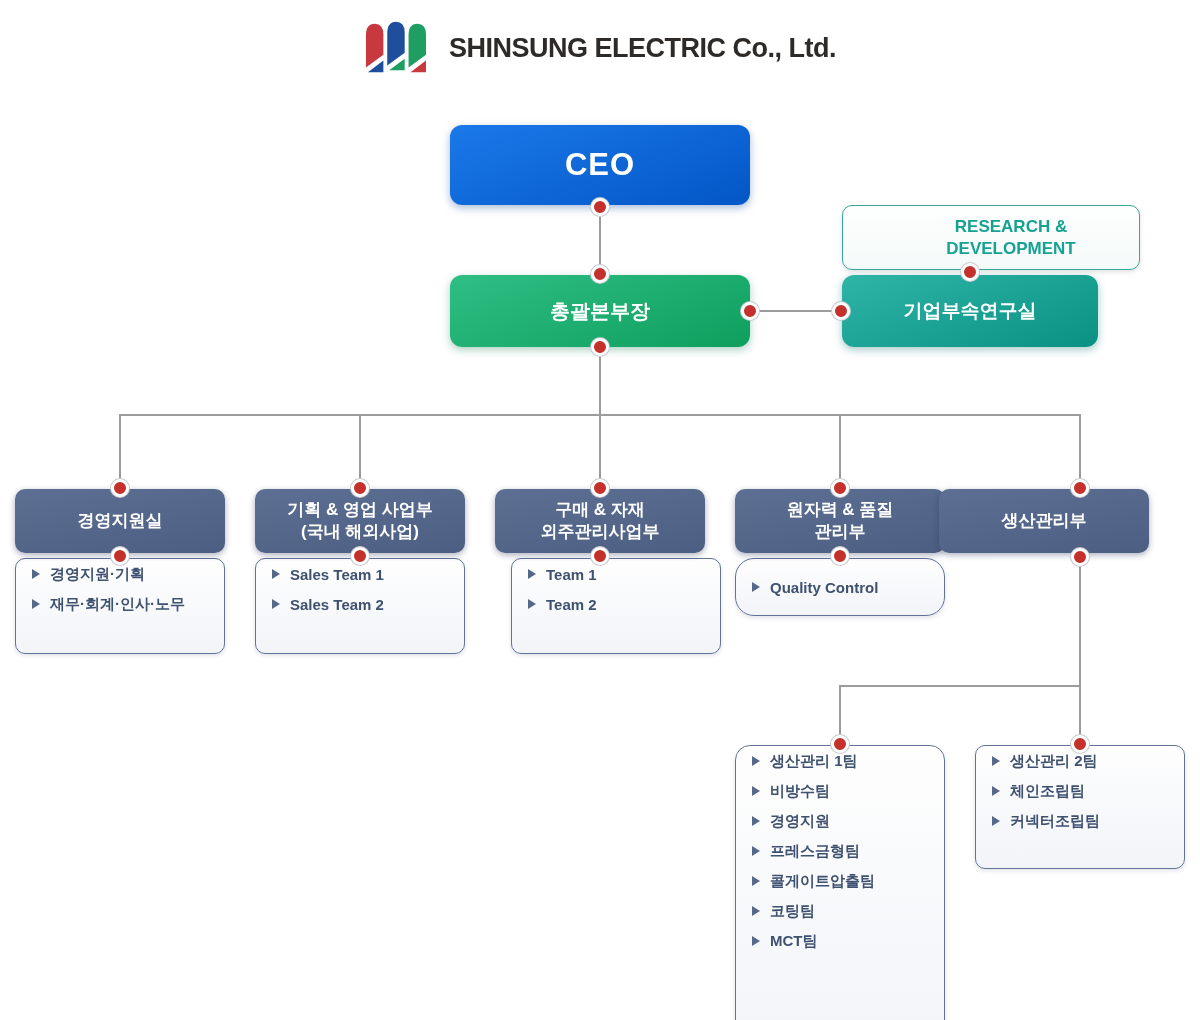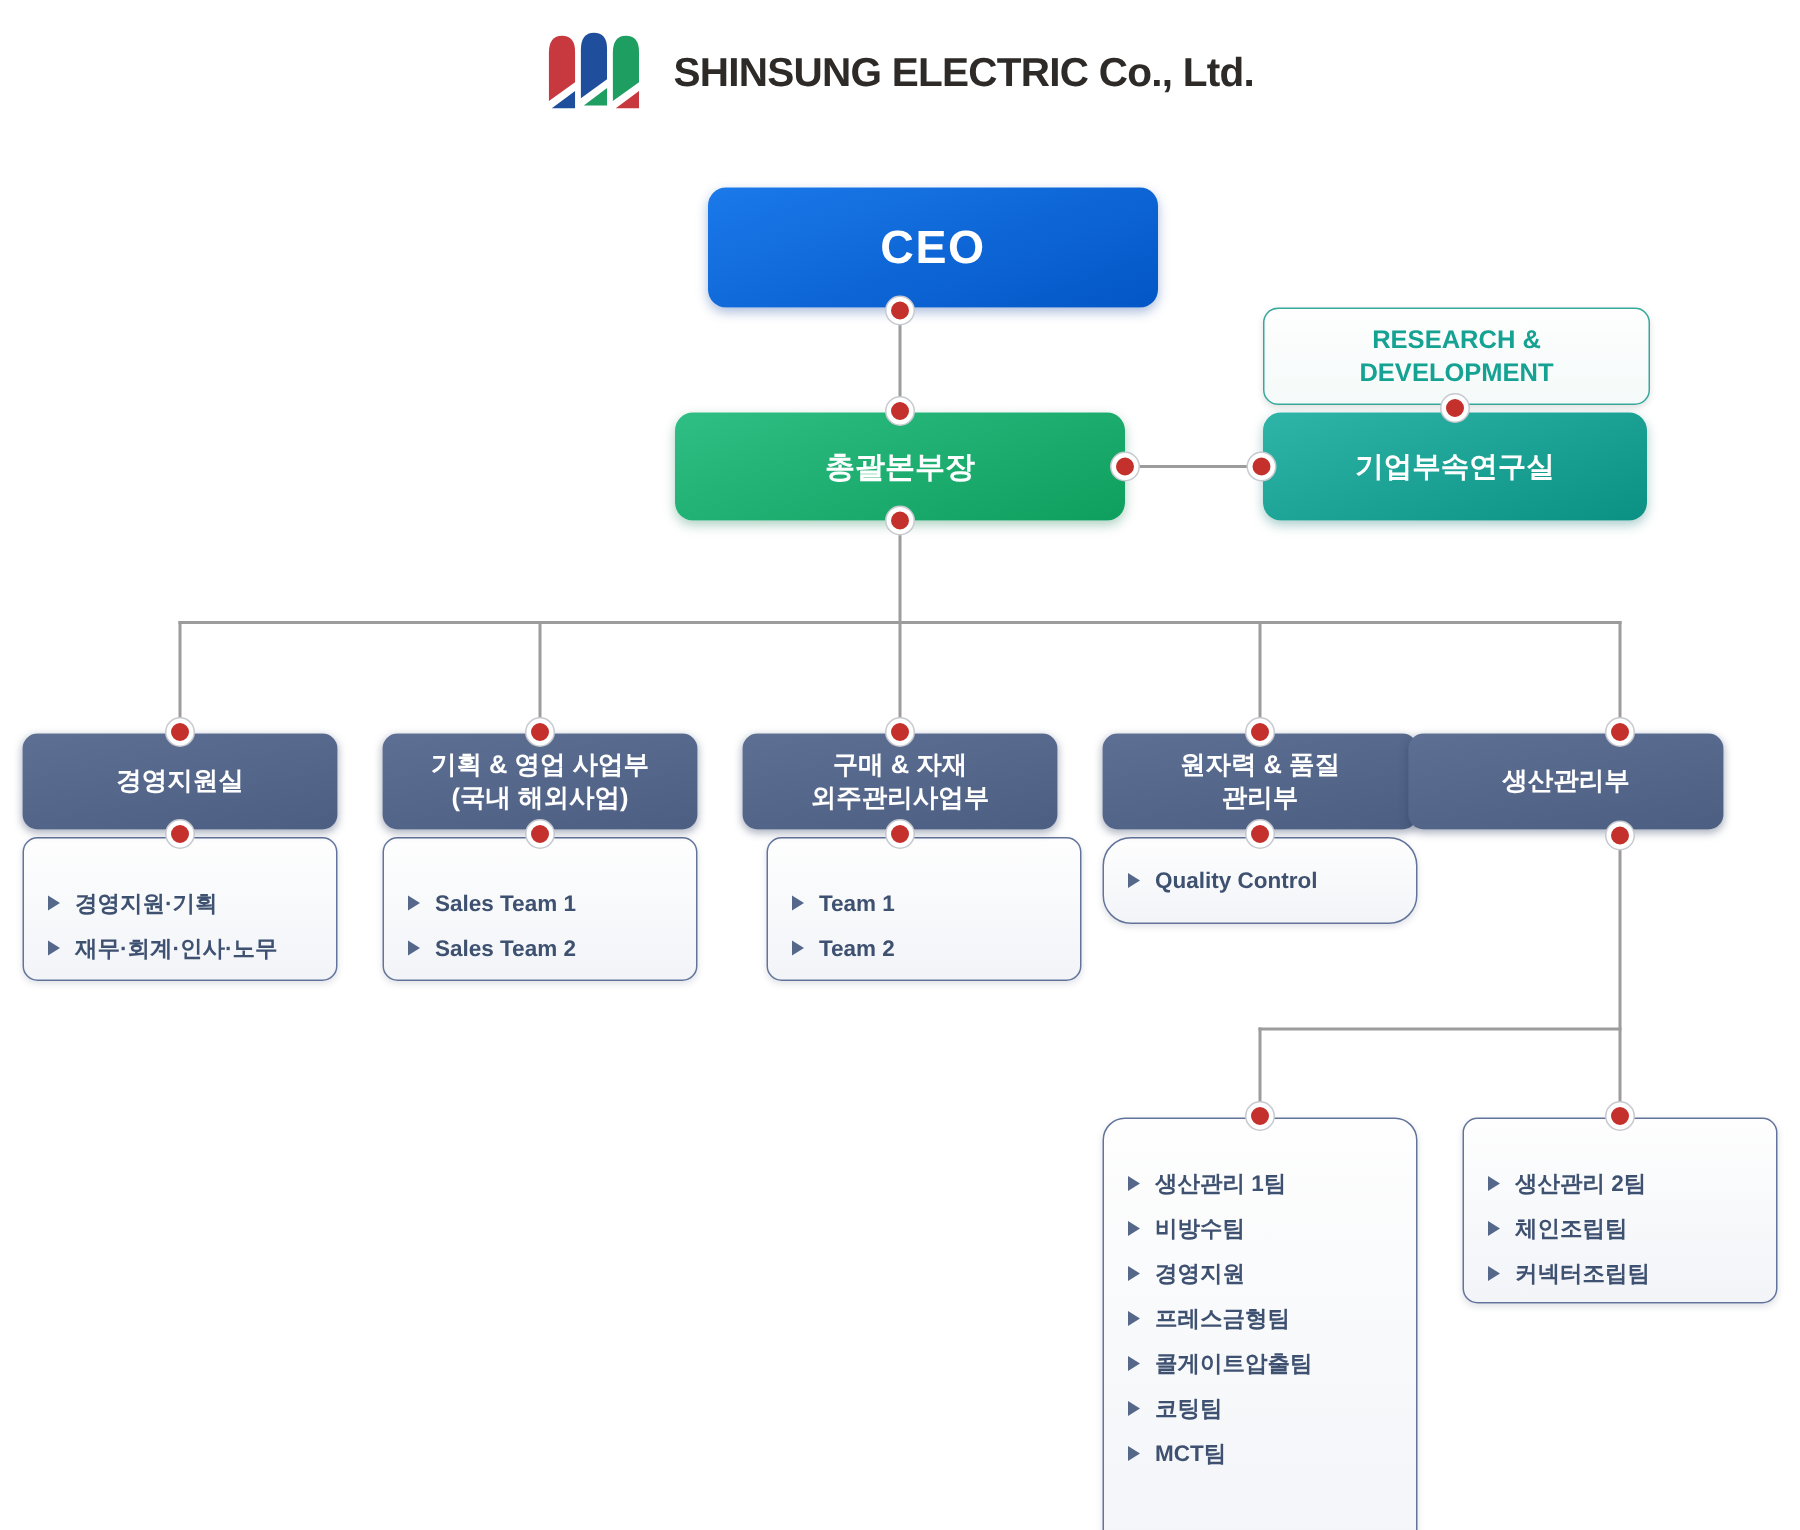--- a/index.html
+++ b/index.html
@@ -14,37 +14,37 @@
   
   .line{position:absolute;background:#9c9c9c;}
   .line.h{height:2px;}
   .line.v{width:2px;}
   .dot{position:absolute;width:12px;height:12px;background:#c4302b;border:3px solid #ffffff;
        border-radius:50%;box-shadow:0 0 0 1px #c6c9cf;transform:translate(-50%,-50%);z-index:6;}
   
   .node{position:absolute;display:flex;align-items:center;justify-content:center;text-align:center;
         border-radius:12px;color:#ffffff;font-weight:700;z-index:4;}
   .node.ceo{background:linear-gradient(160deg,#1b79e9,#0356c6);font-size:31px;letter-spacing:1px;
-        box-shadow:0 3px 8px rgba(10,60,150,0.35);margin-left:22px;}
+        box-shadow:0 3px 8px rgba(10,60,150,0.35);}
   .node.gm{background:linear-gradient(160deg,#2fbe84,#0e9f5e);font-size:20px;
         box-shadow:0 3px 8px rgba(16,120,80,0.35);}
   .node.lab{background:linear-gradient(160deg,#2fb5a8,#0b9184);font-size:19px;
         box-shadow:0 3px 8px rgba(10,110,105,0.35);}
   .node.rnd{background:linear-gradient(180deg,#fefefe,#f4faf9);border:1px solid #35a89a;color:#16a293;
-        font-size:17px;line-height:22px;font-weight:700;box-shadow:0 2px 5px rgba(0,0,0,0.12);border-radius:10px;}
+        font-size:17px;line-height:22px;font-weight:700;box-shadow:0 2px 5px rgba(0,0,0,0.12);border-radius:10px;padding-left:40px;}
   .rnd-inner{width:165px;}
   
   .dept{position:absolute;width:210px;height:64px;border-radius:10px;z-index:4;
         background:linear-gradient(170deg,#5d6f92,#4c5e81);color:#ffffff;font-weight:700;font-size:17px;
         display:flex;flex-direction:column;align-items:center;justify-content:center;line-height:22px;text-align:center;
         box-shadow:0 2px 6px rgba(40,55,90,0.4);}
   
   .sublist{position:absolute;width:210px;border:1.5px solid #61739a;border-radius:10px;z-index:3;
         background:linear-gradient(180deg,#fefefe,#f2f4f8);box-shadow:0 2px 4px rgba(60,70,100,0.15);
-        box-sizing:border-box;padding-top:28px;}
+        box-sizing:border-box;padding-top:0;}
   .sublist .li{display:flex;align-items:center;gap:10px;height:30px;padding-left:16px;
         color:#3e5170;font-weight:700;font-size:15px;}
   .tri{width:0;height:0;border-left:8px solid #56688a;border-top:5px solid transparent;
         border-bottom:5px solid transparent;flex:0 0 auto;}
 </style>
 </head>
 <body>
 
 <div id="canvas">
 

